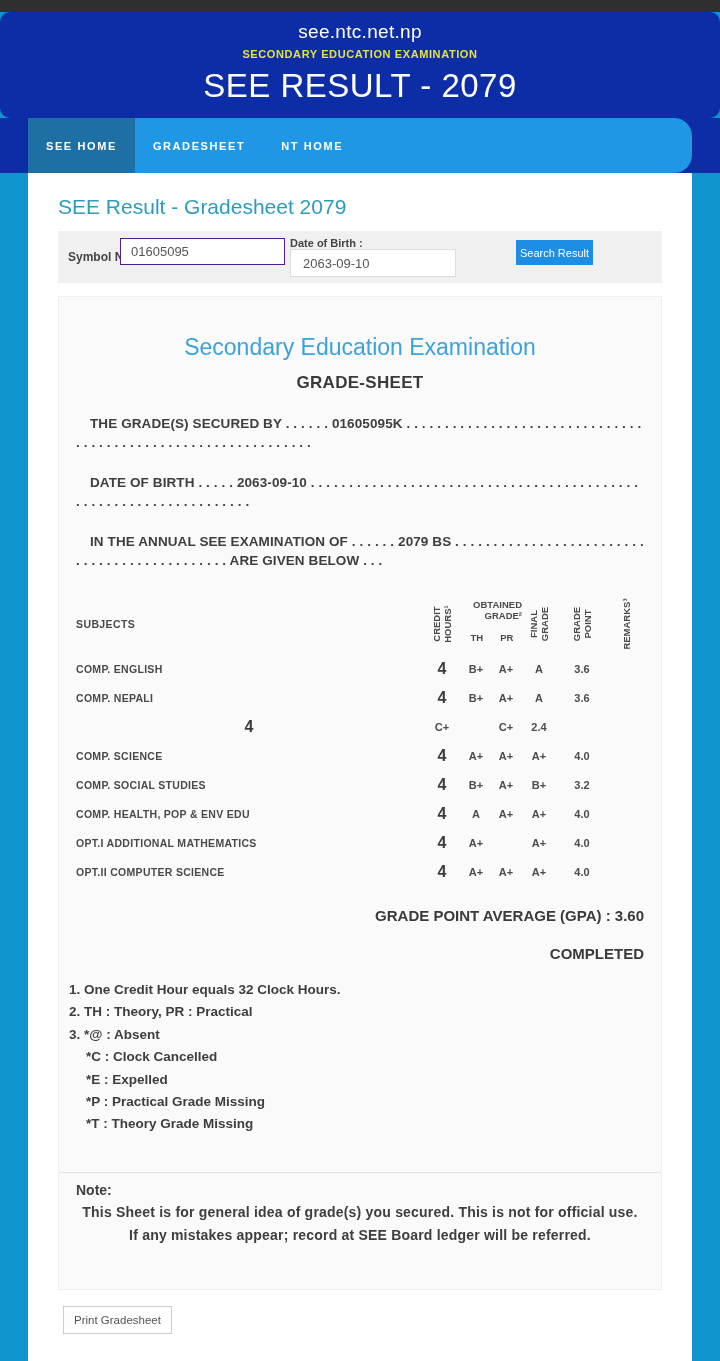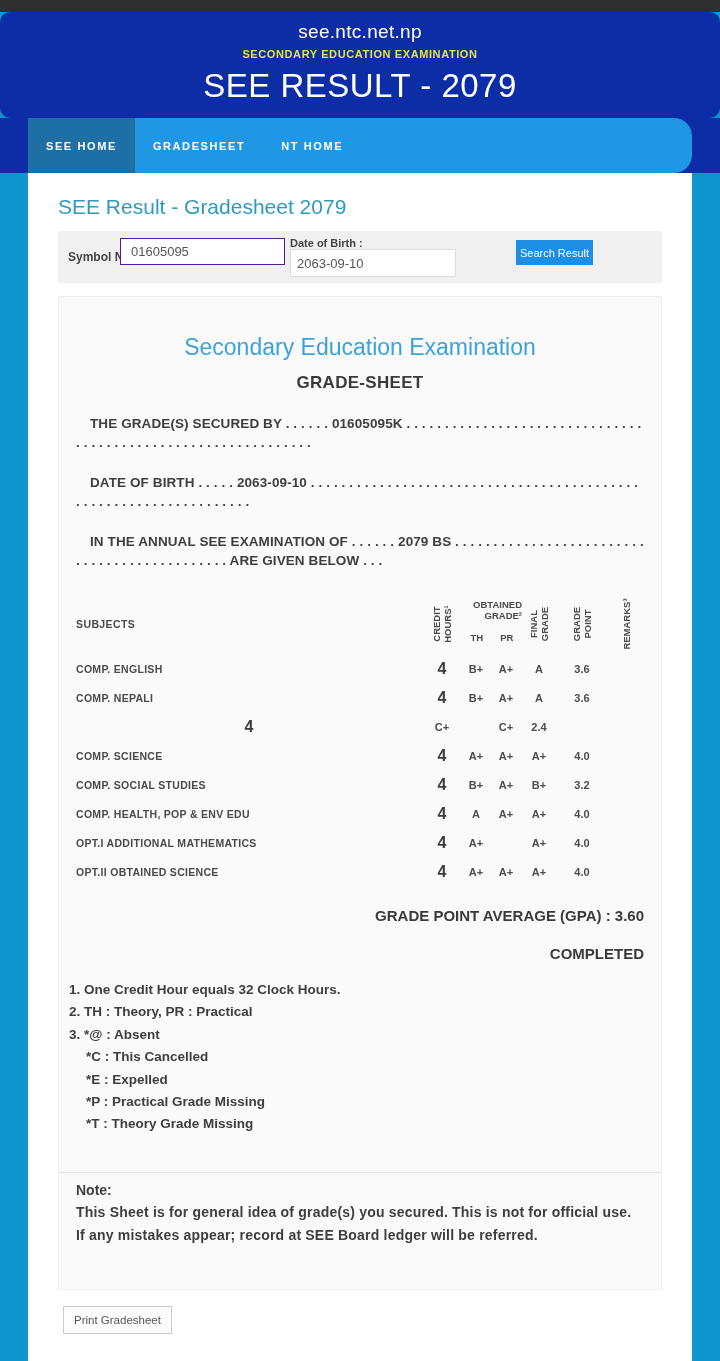--- a/index.html
+++ b/index.html
@@ -30,21 +30,21 @@
 
   
   .form-panel { position: relative; height: 52px; background: #f0f0f0; }
   .sym-label { position: absolute; left: 10px; top: 19px; font-size: 12px; font-weight: 700; color: #444; }
   .sym-input { position: absolute; left: 62px; top: 7px; width: 165px; height: 27px;
                border: 1px solid #4c1d95; background: #fff; font-size: 13px; color: #555;
                padding: 0 10px; font-family: "Liberation Sans", sans-serif; }
   .dob-label { position: absolute; left: 232px; top: 6px; font-size: 11px; font-weight: 700; color: #444; }
   .dob-input { position: absolute; left: 232px; top: 18px; width: 166px; height: 28px;
                border: 1px solid #ddd; background: #fff; font-size: 13px; color: #555;
-               padding: 0 6px; font-family: "Liberation Sans", sans-serif; }
+               padding: 0 12px; font-family: "Liberation Sans", sans-serif; }
   .search-btn { position: absolute; left: 458px; top: 9px; width: 77px; height: 25px;
                 background: #1e8de4; color: #fff; border: none; font-size: 11px;
                 font-family: "Liberation Sans", sans-serif; cursor: pointer; }
 
   
   .card { margin-top: 13px; background: #fafafa; border: 1px solid #f0f0f0; padding: 37px 17px 0; }
   .exam-title { text-align: center; color: #3ba2dc; font-size: 23px; font-weight: 400; }
   .sheet-title { text-align: center; color: #3a3a3a; font-size: 17px; font-weight: 700; margin-top: 12px; letter-spacing: .3px; }
   .dotline { font-size: 13.5px; font-weight: 700; color: #3e3e3e; line-height: 19px;
              margin-top: 21px; text-indent: 14px; letter-spacing: .1px; }
@@ -69,21 +69,21 @@
 
   .gpa-line { text-align: right; font-size: 15px; font-weight: 700; color: #3a3a3a; margin-top: 21px; }
   .completed { text-align: right; font-size: 15px; font-weight: 700; color: #3a3a3a; margin-top: 21px; }
 
   .fnotes { margin: 17px 0 0 -7px; font-size: 13.5px; font-weight: 700; color: #3e3e3e; line-height: 22.4px; }
   .fnotes .sub { margin-left: 17px; }
 
   .note-sep { border-top: 1px solid #e4e4e4; margin: 36px -17px 0; }
   .note-block { padding: 9px 0 42px; }
   .note-label { font-size: 14px; font-weight: 700; color: #3e3e3e; }
-  .note-text { font-size: 14px; font-weight: 700; color: #3e3e3e; line-height: 23px; margin-top: 3px; letter-spacing: .2px; }
+  .note-text { font-size: 14px; font-weight: 700; color: #3e3e3e; line-height: 23px; margin-top: 3px; letter-spacing: .2px; text-align: center; }
 
   .print-btn { margin: 16px 0 0 5px; background: #fdfdfd; border: 1px solid #ccc;
                color: #555; font-size: 11.5px; padding: 7px 10px;
                font-family: "Liberation Sans", sans-serif; cursor: pointer; }
 </style>
 </head>
 <body>
 
 <div class="statusbar"></div>
 
@@ -214,38 +214,38 @@
         <div class="trow">
           <div class="subj">OPT.I ADDITIONAL MATHEMATICS</div>
           <div class="credit">4</div>
           <div class="g">A+</div>
           <div class="g"></div>
           <div class="g">A+</div>
           <div class="g">4.0</div>
           <div class="g"></div>
         </div>
         <div class="trow">
-          <div class="subj">OPT.II OBTAINED SCIENCE</div>
+          <div class="subj">OPT.II COMPUTER SCIENCE</div>
           <div class="credit">4</div>
           <div class="g">A+</div>
           <div class="g">A+</div>
           <div class="g">A+</div>
           <div class="g">4.0</div>
           <div class="g"></div>
         </div>
       </div>
 
       <div class="gpa-line">GRADE POINT AVERAGE (GPA) : 3.60</div>
       <div class="completed">COMPLETED</div>
 
       <div class="fnotes">
         <div>1. One Credit Hour equals 32 Clock Hours.</div>
         <div>2. TH : Theory, PR : Practical</div>
         <div>3. *@ : Absent</div>
-        <div class="sub">*C : This Cancelled</div>
+        <div class="sub">*C : Clock Cancelled</div>
         <div class="sub">*E : Expelled</div>
         <div class="sub">*P : Practical Grade Missing</div>
         <div class="sub">*T : Theory Grade Missing</div>
       </div>
 
       <div class="note-sep"></div>
       <div class="note-block">
         <div class="note-label">Note:</div>
         <div class="note-text">This Sheet is for general idea of grade(s) you secured. This is not for official use. If any mistakes appear; record at SEE Board ledger will be referred.</div>
       </div>

